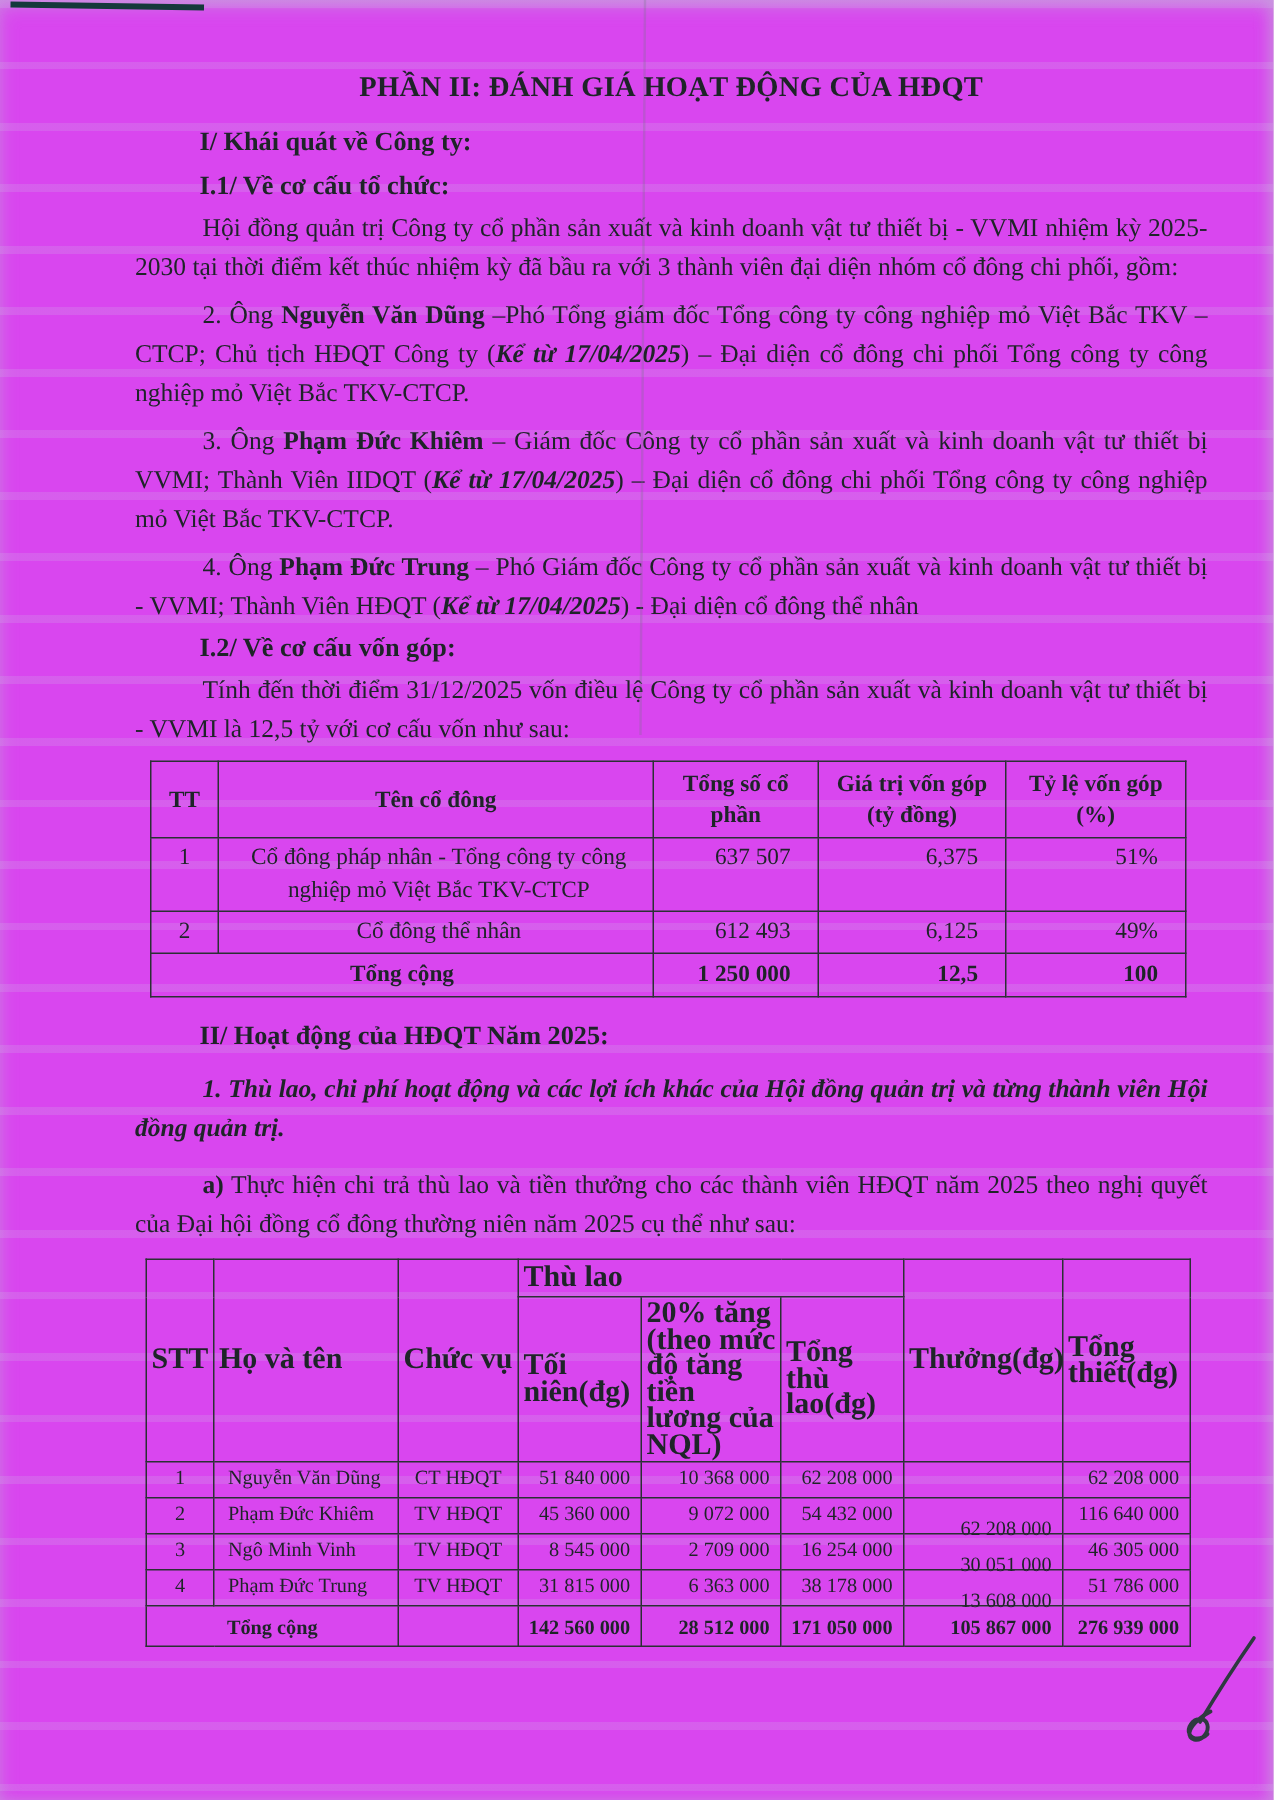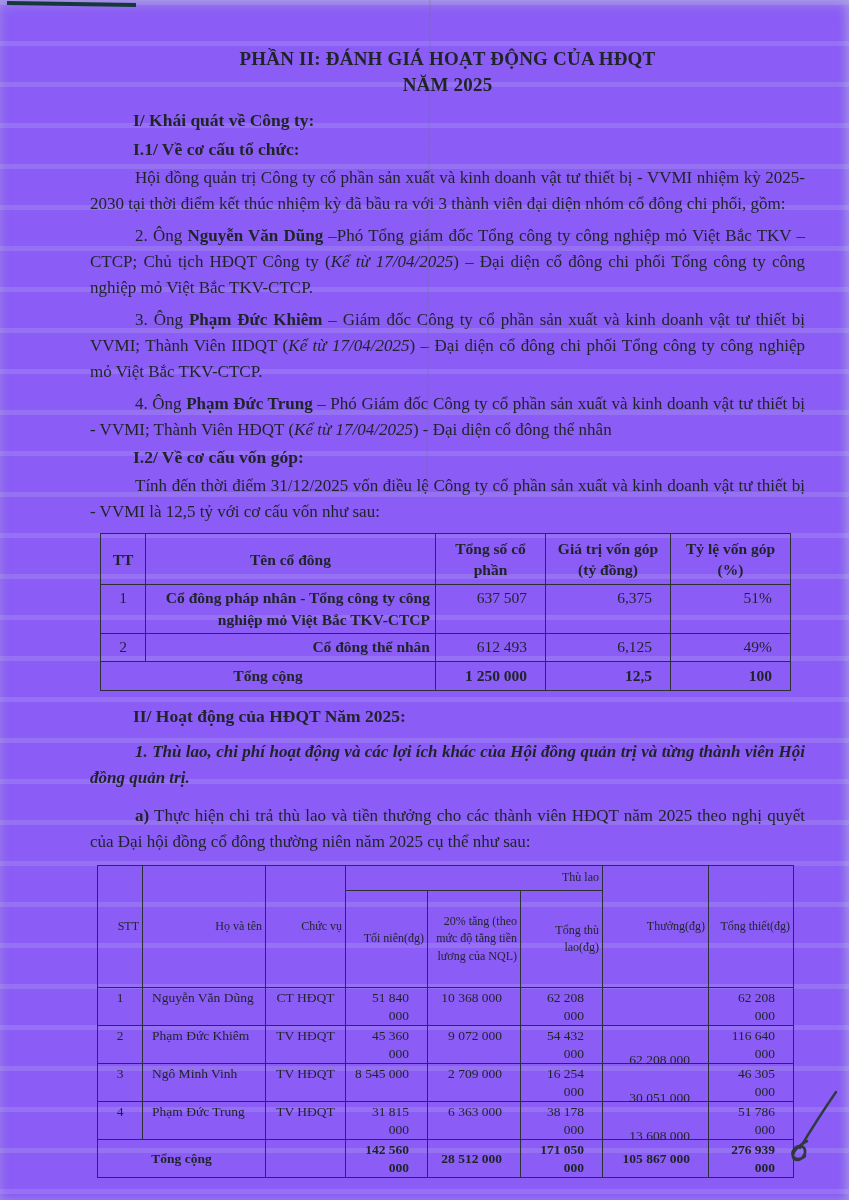--- a/index.html
+++ b/index.html
@@ -1,20 +1,20 @@
 <!DOCTYPE html>
 <html><head>
 <meta charset="utf-8">
 <style>
   html,body { margin:0; padding:0; background:#e8eaec; }
   .page {
     position:relative;
     width:849px; height:1200px;
     margin:0 auto;
-    background:#8b5cf6;
+    background:#d946ef;
     overflow:hidden;
     font-family:"Liberation Serif","DejaVu Serif",serif;
     color:#1e2428;
     box-shadow: inset 0 5px 12px rgba(186,204,210,0.35), inset -4px 0 9px rgba(186,204,210,0.28);
   }
   .page::before {
     content:""; position:absolute; inset:0; pointer-events:none;
     background:repeating-linear-gradient(180deg,
       rgba(203,220,226,0.16) 0 5px, transparent 5px 41px);
   }
@@ -26,45 +26,45 @@
   .hd { font-weight:bold; font-size:17.5px; line-height:22px; margin-left:43px; }
   .hd-s1  { margin-bottom:7px; }
   .hd-s11 { margin-bottom:5px; }
   .hd-s12 { margin-top:3px; margin-bottom:5px; }
   .hd-s2  { margin-top:14px; margin-bottom:0; }
 
   .para { font-size:17px; line-height:26px; text-align:justify; text-indent:45px; margin:0 0 6px 0; }
   .para.m4 { margin-bottom:3px; }
   .para.p2 { margin-bottom:8px; }
   .para b { font-weight:bold; }
-  .bi { font-weight:normal; font-style:italic; }
+  .bi { font-weight:bold; font-style:italic; }
   .p-sub { font-weight:bold; font-style:italic; margin-top:12px; margin-bottom:0; }
   .p-a { margin-top:12px; margin-bottom:0; }
 
   table { border-collapse:collapse; table-layout:fixed; }
   th, td { border:1.5px solid #2b3034; overflow:visible; }
 
   .t1 { width:690px; margin:8px 0 0 10px; font-size:15.5px;padding-left:47px; }
   .t1 th { font-weight:bold; text-align:center; vertical-align:middle; padding:2px 4px; line-height:21px; height:46px; }
   .t1 td { padding:2px 5px; vertical-align:top; line-height:22px; }
   .t1 .ctr { text-align:center; }
-  .t1 .nm  { text-align:right; padding-left:9px;font-weight:bold; }
+  .t1 .nm  { text-align:center; padding-left:9px; }
   .t1 .num { text-align:right; padding-right:18px; }
   .t1 .tot td { font-weight:bold; height:24px; vertical-align:middle; }
   .t1 .r2 td { height:23px; }
 
   .t2 { width:696px; margin:10px 0 0 7px; font-size:13.5px; }
-  .t2 th { font-weight:normal; text-align:right; vertical-align:middle; padding:2px 3px; font-size:12px; line-height:17.5px; }
+  .t2 th { font-weight:bold; text-align:left; vertical-align:middle; padding:2px 3px; font-size:20px; line-height:17.5px; }
   .t2 .gh th.grp { height:20px; }
   .t2 .sh th { height:92px; }
   .t2 tbody tr { height:24px; }
   .t2 tbody td { padding:1px 6px 0 6px; vertical-align:top; line-height:18px; }
   .t2 .ctr { text-align:center; }
   .t2 .nm  { text-align:left; padding-left:9px; }
-  .t2 .num { text-align:right; padding-right:18px; }
+  .t2 .num { text-align:right; padding-right:7px; }
   .t2 td.bonus { vertical-align:bottom; }
   .t2 td.bonus span { position:relative; top:6px; display:inline-block; }
   .t2 .tot td { font-weight:bold; vertical-align:middle; height:25px; }
 </style>
 </head>
 <body>
 
 <div class="page">
 
   <svg class="artifacts" width="849" height="1200" viewBox="0 0 849 1200">
@@ -73,21 +73,20 @@
     <g stroke="#2e3a40" fill="none" stroke-linecap="round">
       <path d="M836 1092 C827 1105, 812 1128, 800 1148" stroke-width="2.4"></path>
       <path d="M807 1141 c-4 2 -13 8 -14 14 c-1 5 6 7 10 2 c4 -5 2 -11 -3 -11 c-5 0 -9 6 -7 10 c2 4 8 4 12 0" stroke-width="2.6"></path>
     </g>
   </svg>
 
   <div class="doc">
 
     <div class="title">
       <div>PHẦN II: ĐÁNH GIÁ HOẠT ĐỘNG CỦA HĐQT</div>
-      <div>NĂM 2025</div>
     </div>
 
     <div class="hd hd-s1">I/ Khái quát về Công ty:</div>
     <div class="hd hd-s11">I.1/ Về cơ cấu tổ chức:</div>
 
     <p class="para"><span>Hội đồng quản trị Công ty cổ phần sản xuất và kinh doanh vật tư thiết bị - VVMI nhiệm kỳ 2025-2030 tại thời điểm kết thúc nhiệm kỳ đã bầu ra với 3 thành viên đại diện nhóm cổ đông chi phối, gồm:</span></p>
 
     <p class="para"><span>2. Ông </span><b>Nguyễn Văn Dũng</b><span> –Phó Tổng giám đốc Tổng công ty công nghiệp mỏ Việt Bắc TKV – CTCP; Chủ tịch HĐQT Công ty (</span><span class="bi">Kể từ 17/04/2025</span><span>) – Đại diện cổ đông chi phối Tổng công ty công nghiệp mỏ Việt Bắc TKV-CTCP.</span></p>
 
     <p class="para"><span>3. Ông </span><b>Phạm Đức Khiêm</b><span> – Giám đốc Công ty cổ phần sản xuất và kinh doanh vật tư thiết bị  VVMI; Thành Viên IIDQT (</span><span class="bi">Kể từ 17/04/2025</span><span>) – Đại diện cổ đông chi phối Tổng công ty công nghiệp mỏ Việt Bắc TKV-CTCP.</span></p>

